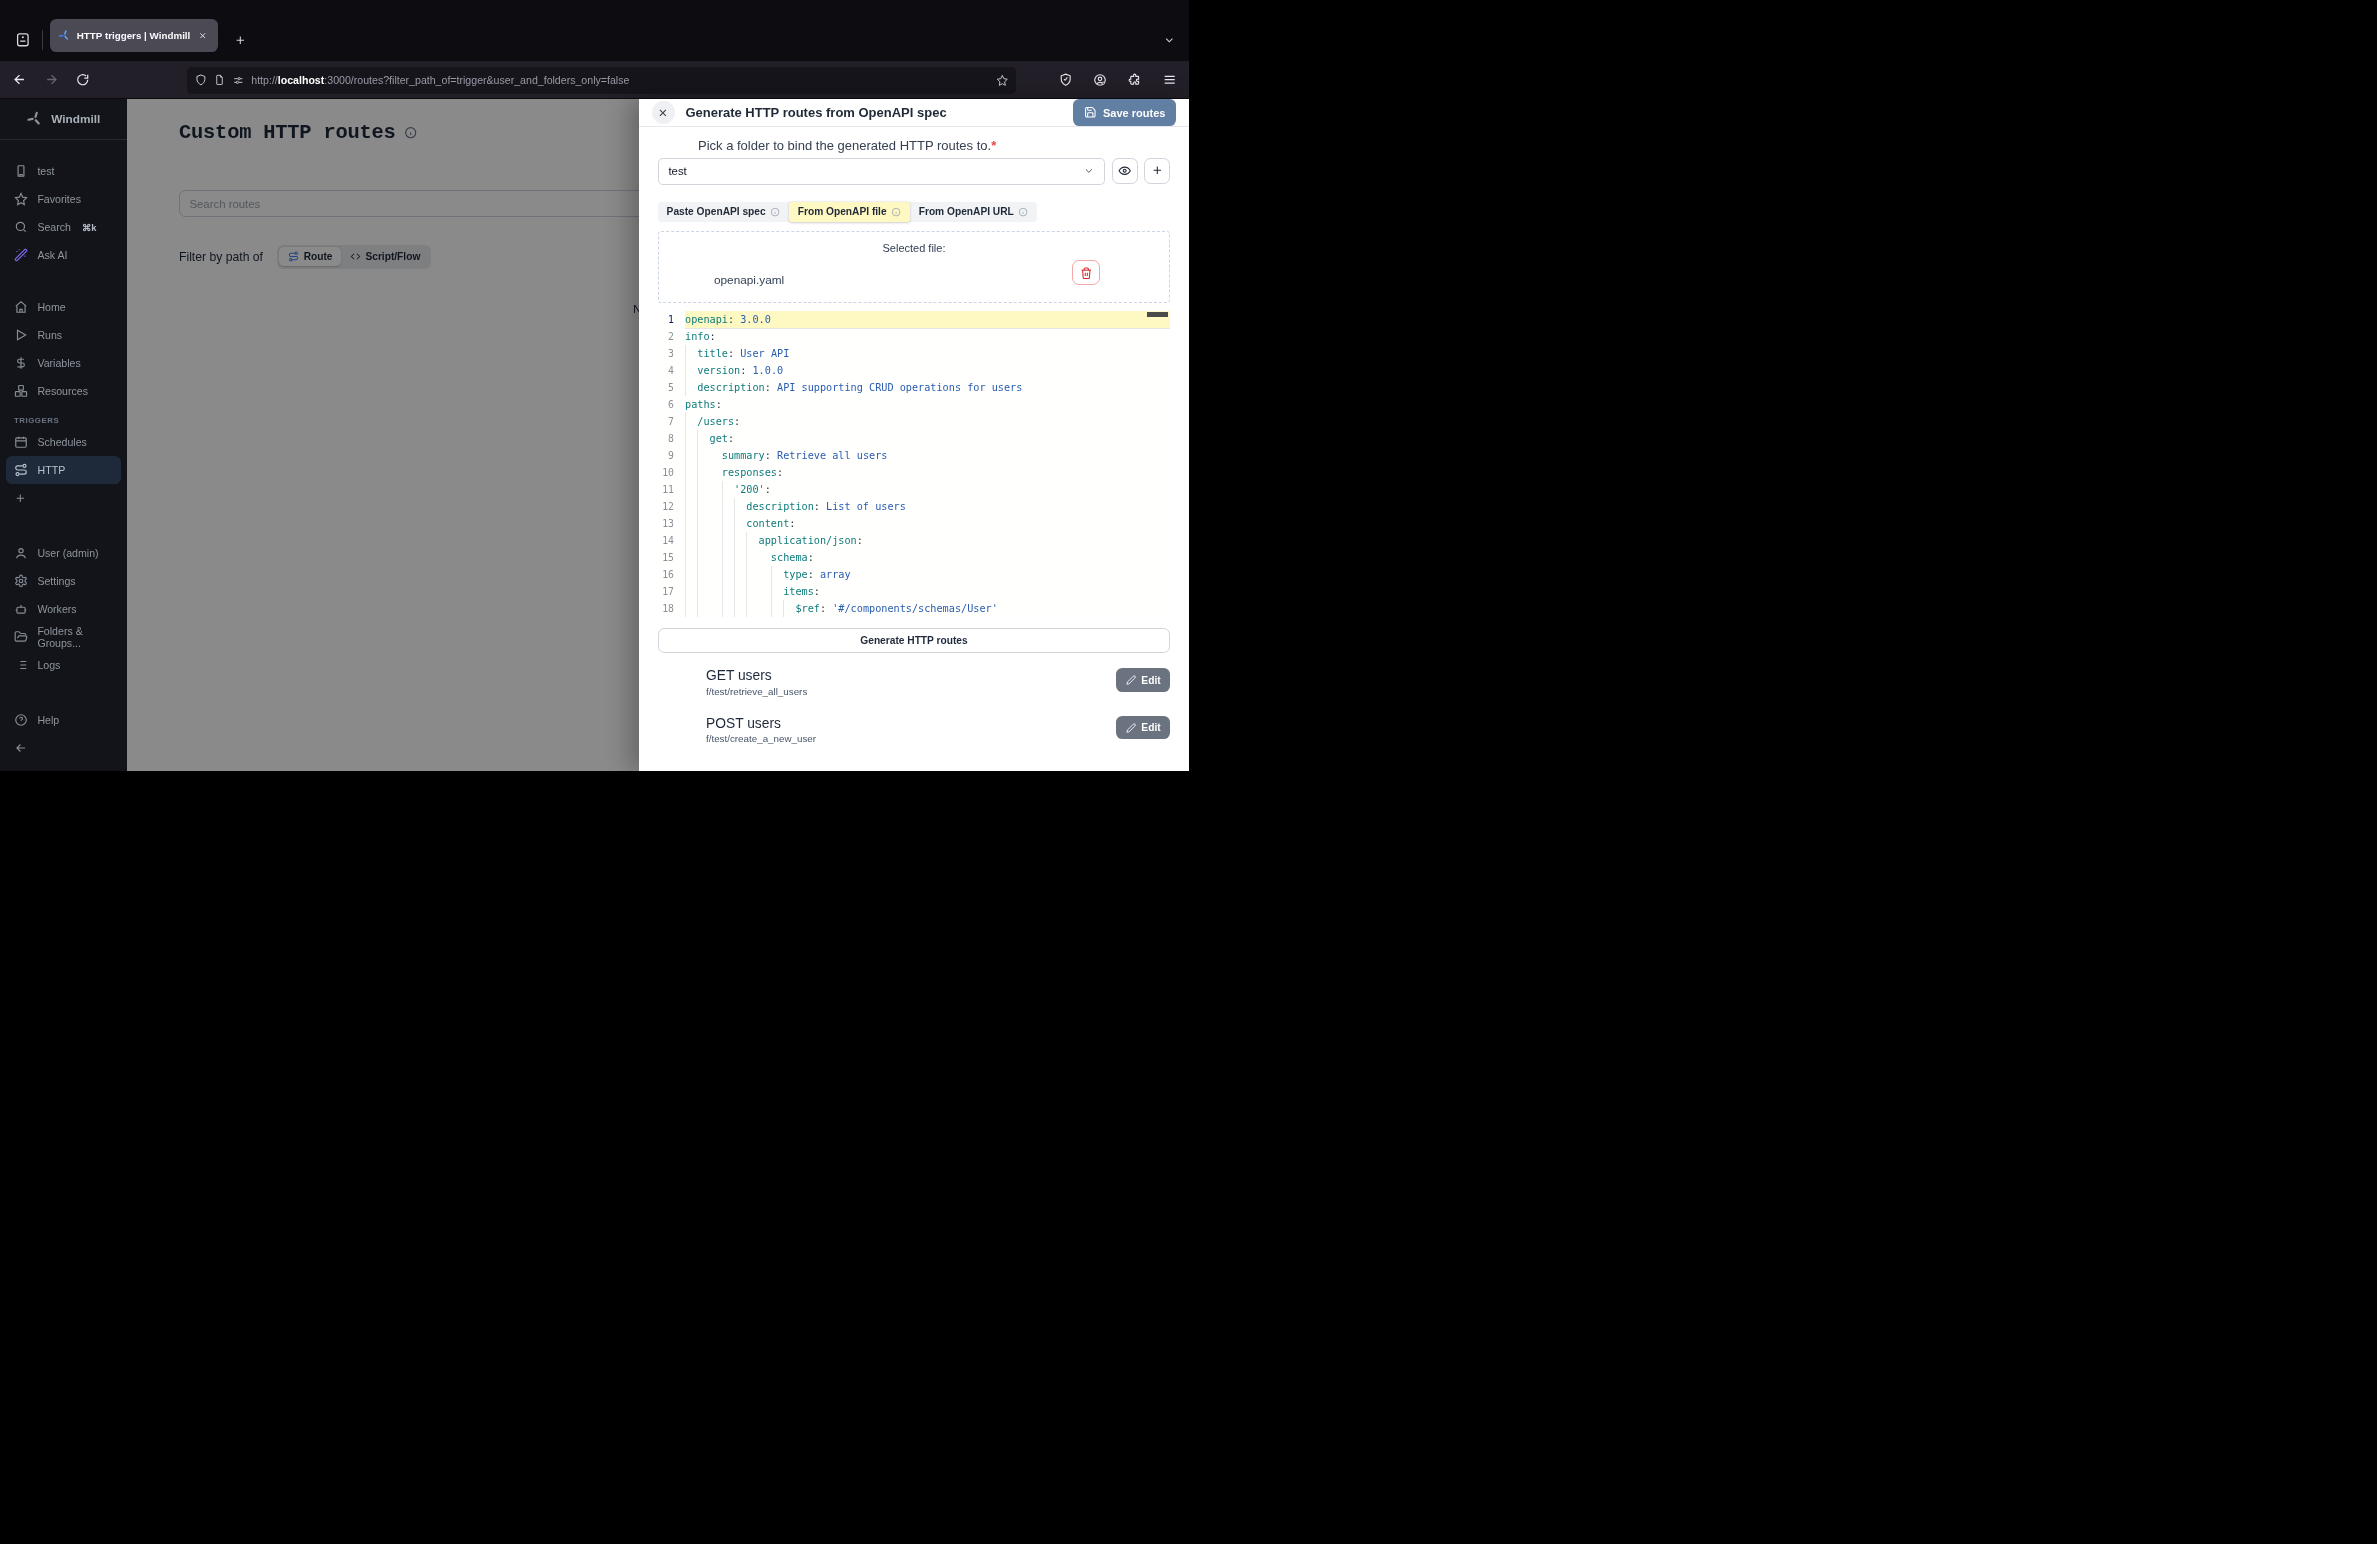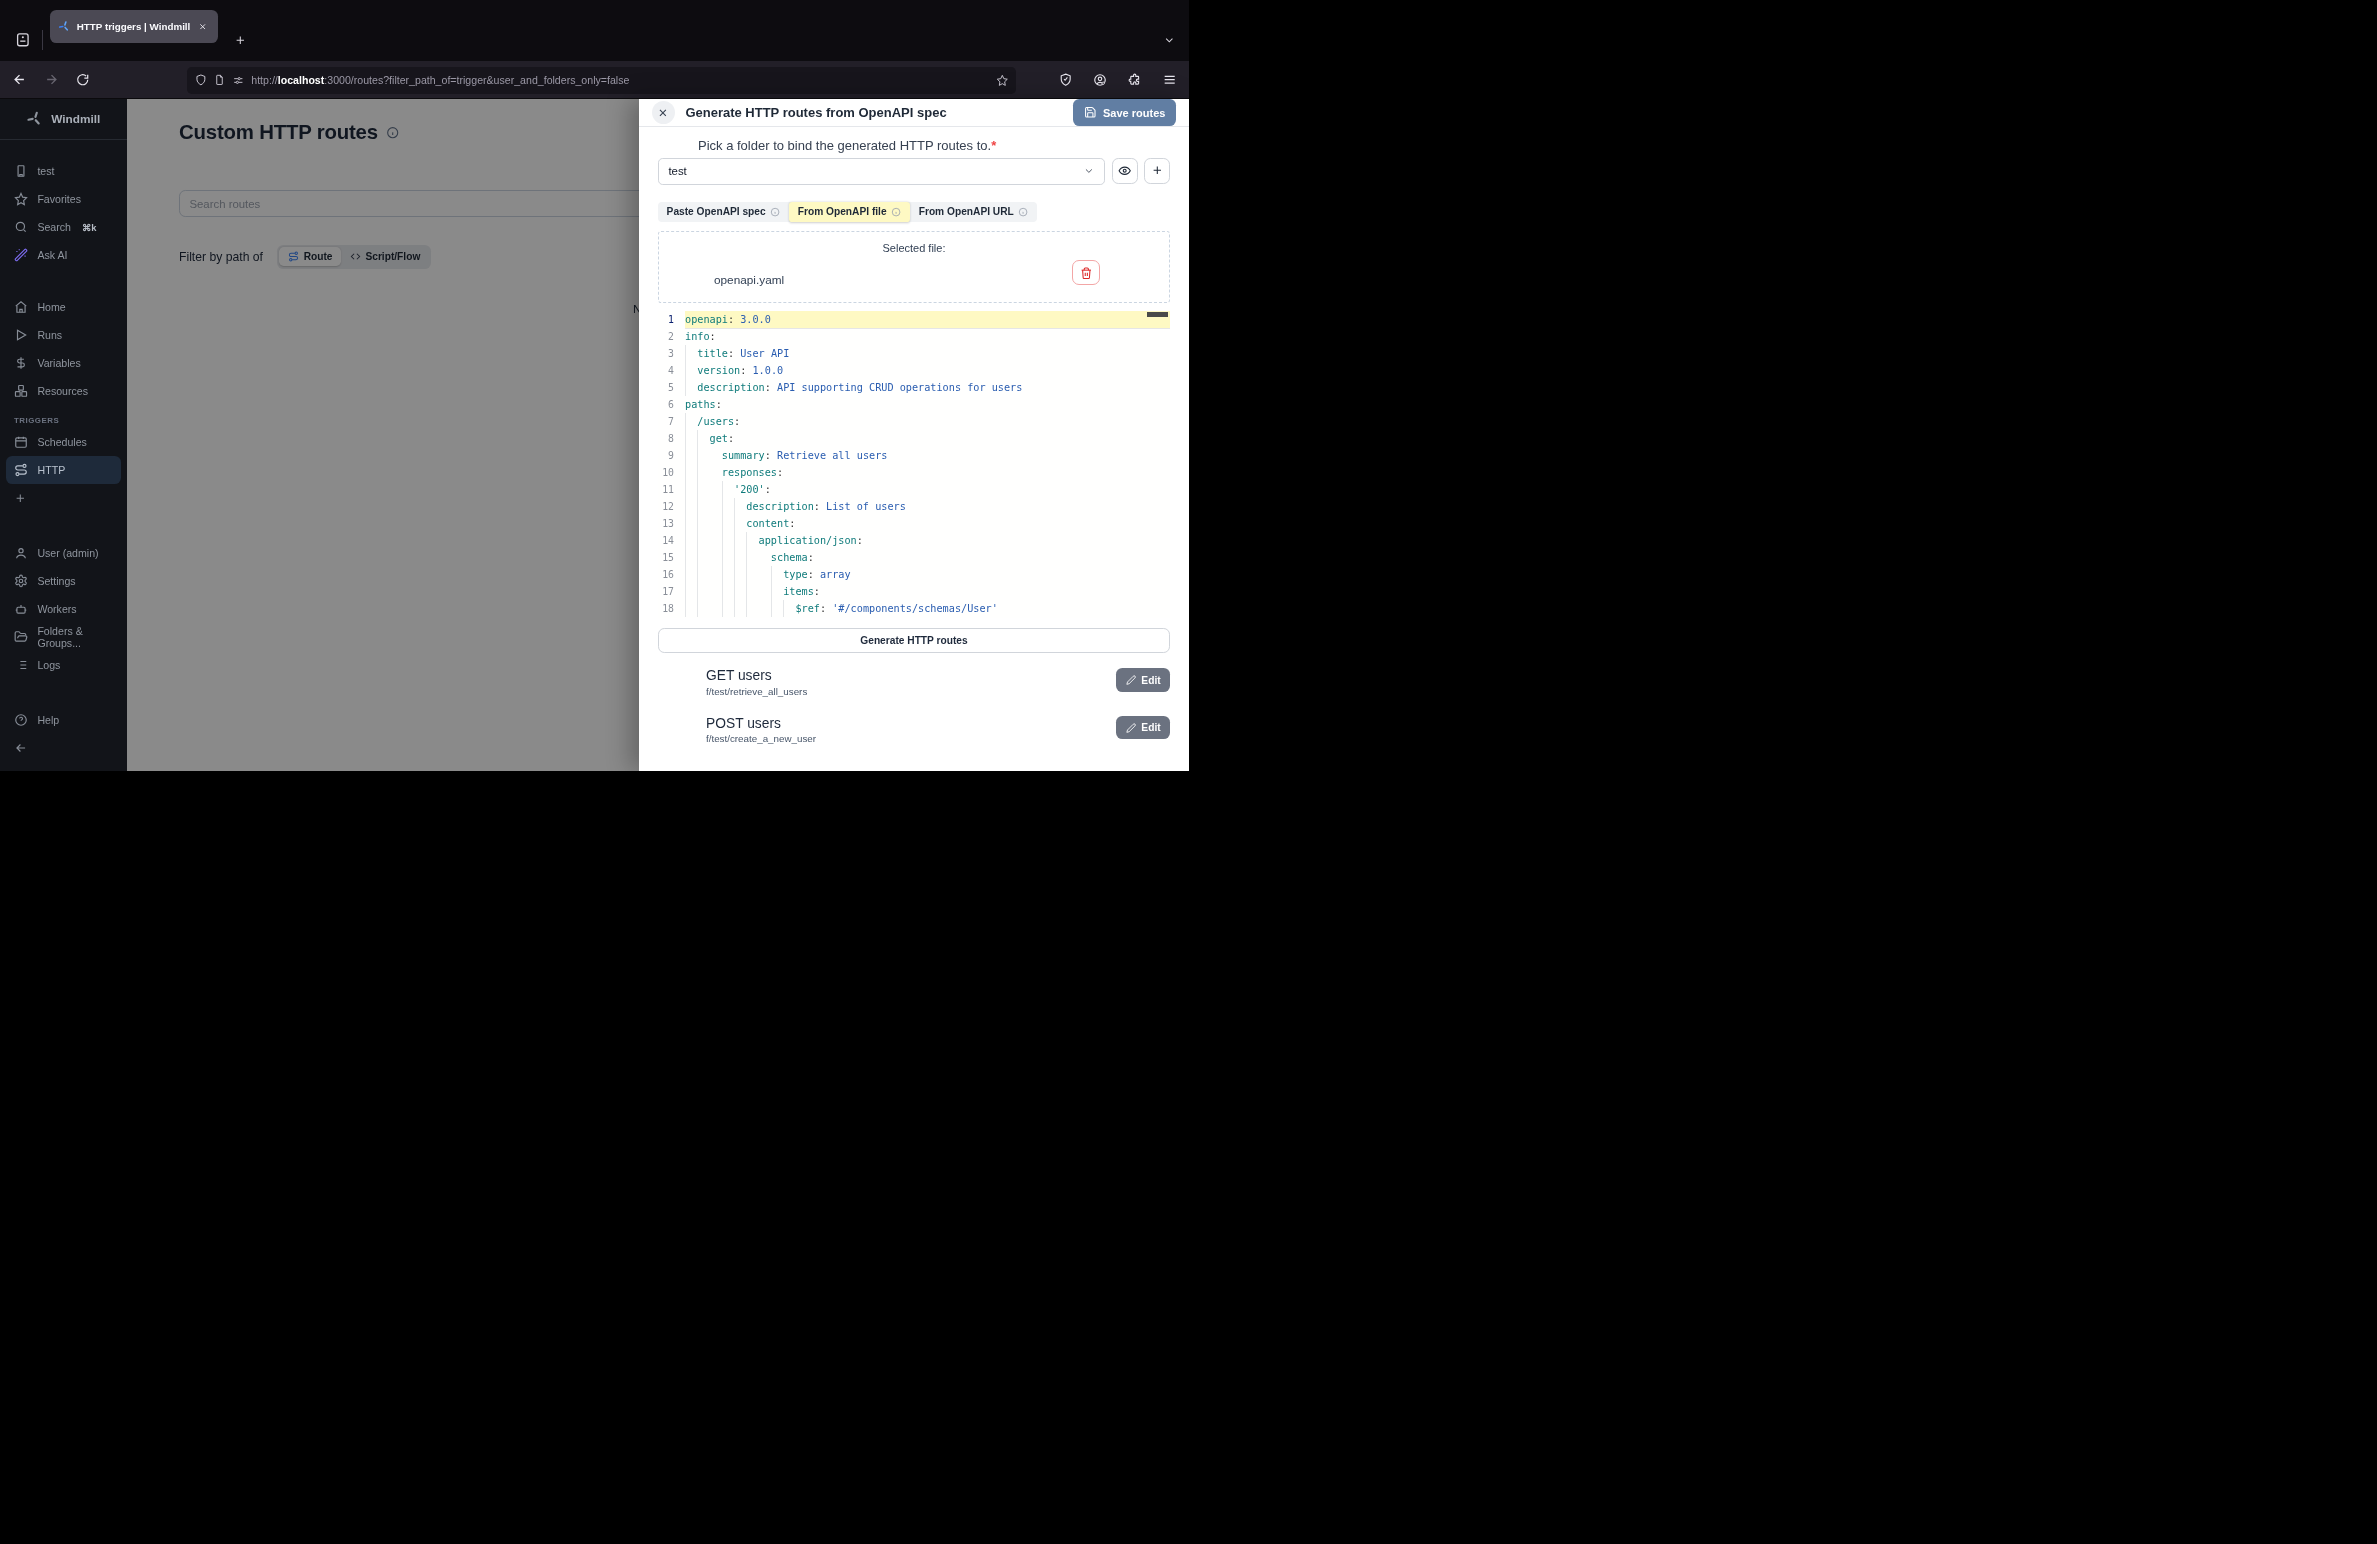--- a/index.html
+++ b/index.html
@@ -4,21 +4,21 @@
 <style>
   * { margin:0; padding:0; box-sizing:border-box; }
   html,body { width:1189px; height:772px; overflow:hidden; background:#000; }
   body { font-family:"Liberation Sans", sans-serif; }
   .stage { position:relative; width:1189px; height:772px; }
 
   
   .tabstrip { position:relative; height:61px; background:#0d0c10; display:flex; align-items:flex-end; }
   .fview { position:absolute; left:11px; bottom:9.4px; width:23.6px; height:23.6px; display:flex; align-items:center; justify-content:center; color:#d7d5dd; }
   .tabsep { position:absolute; left:42px; bottom:11px; width:0.8px; height:20.4px; background:#3a3843; }
-  .tab { position:absolute; left:50px; bottom:18px; width:168px; height:33px; background:#4b4954; border-radius:6.3px; display:flex; align-items:center; padding:0 7.9px; gap:6.3px; }
+  .tab { position:absolute; left:50px; bottom:9px; width:168px; height:33px; background:#4b4954; border-radius:6.3px; display:flex; align-items:center; padding:0 7.9px; gap:6.3px; }
   .tab-title { color:#fbfbfe; font-size:9.8px; font-weight:600; flex:1; white-space:nowrap; overflow:hidden; }
   .tab-close { color:#e5e3ea; font-size:10.2px; width:14px; height:14px; display:flex; align-items:center; justify-content:center; border-radius:3.1px; }
   .newtab { position:absolute; left:230px; bottom:11px; width:20.4px; height:20.4px; color:#d7d5dd; display:flex; align-items:center; justify-content:center; }
   .tablist { position:absolute; right:9.4px; bottom:11px; width:20.4px; height:20.4px; color:#d7d5dd; display:flex; align-items:center; justify-content:center; }
 
   .navbar { position:relative; height:38px; background:#221f28; display:flex; align-items:center; border-bottom:0.8px solid #0b0a0d; }
   .nav-ic { width:23.6px; height:23.6px; display:flex; align-items:center; justify-content:center; color:#e8e6ee; margin-left:7.9px; }
   .nav-ic.dim { color:#67646f; }
   .urlbar { position:absolute; left:187px; width:829px; height:27px; top:5.5px; background:#17151c; border-radius:4.7px; display:flex; align-items:center; padding:0 7.9px; gap:7px; }
   .urlbar .uic { color:#cfccd7; display:flex; align-items:center; }
@@ -45,21 +45,21 @@
   .ai .sic { color:#7d6cf0; }
   .gap30 { height:23.6px; }
   .strig { font-size:7.9px; letter-spacing:0.5px; color:#6b7280; padding:11px 14px 3.1px; font-weight:600; }
   .spacer { flex:1; }
   .sbottom { padding-bottom:9.4px; display:flex; flex-direction:column; }
 
   
   .main { position:relative; flex:1; background:#ffffff; }
   .main-inner { padding:22px 0 0 52px; }
   .page-title-row { display:flex; align-items:center; gap:7.9px; }
-  .page-title { font-size:20.4px; font-weight:800; color:#1e293b; letter-spacing:-0.2px; }
+  .page-title { font-size:20.4px; font-weight:800; color:#1e293b; letter-spacing:-0.2px;font-family:Liberation Mono, monospace; }
   .tinfo { color:#64748b; }
   .search-input { margin-top:46px; width:472px; height:27px; border:0.8px solid #cbd5e1; border-radius:6.3px; background:#fff; display:flex; align-items:center; padding:0 9.4px; color:#9ca3af; font-size:11.4px; }
   .filter-row { margin-top:28px; display:flex; align-items:center; gap:14px; }
   .filter-label { font-size:12.2px; color:#1e293b; }
   .seg { display:inline-flex; background:#e8eaee; border-radius:6.3px; padding:2.4px; align-items:center; }
   .seg .pill { display:flex; align-items:center; gap:4.7px; font-size:10.2px; font-weight:600; color:#1f2937; padding:3.9px 8.6px; border-radius:4.7px; }
   .seg .pill.on { background:#fff; box-shadow:0 0.8px 1.6px rgba(0,0,0,.18); }
   .seg .pic { display:flex; color:#374151; }
   .seg .pic.blue { color:#3b82f6; }
   .clip-n { position:absolute; left:506px; top:203px; font-size:11.8px; color:#1e293b; }

